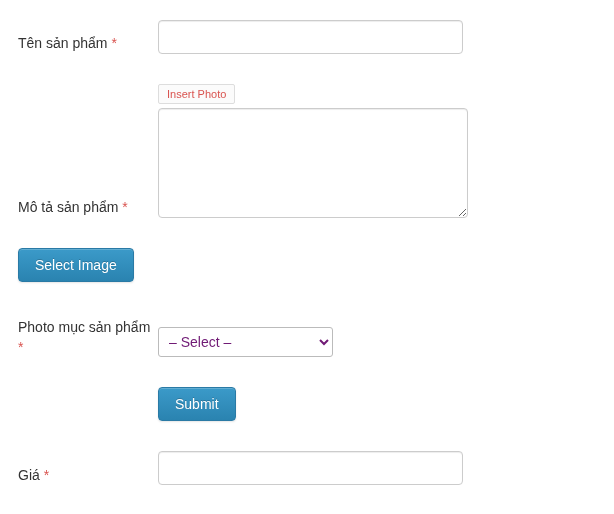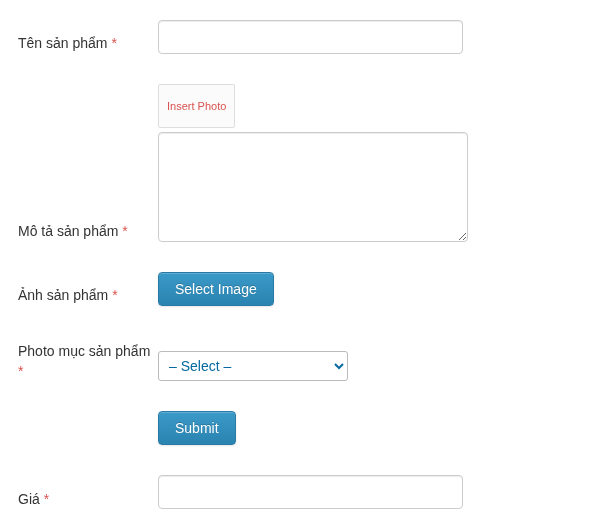--- a/index.html
+++ b/index.html
@@ -36,21 +36,21 @@
   border: 1px solid #ccc;
   border-radius: 4px;
   box-shadow: inset 0 1px 1px rgba(0,0,0,0.075);
 }
 .insert-photo-btn {
   display: inline-block;
   font-size: 11px;
   color: #d9534f;
   background: #fbfbfb;
   border: 1px solid #ddd;
-  padding: 15px 8px;
+  padding: 3px 8px;
   border-radius: 2px;
   cursor: pointer;
   margin-bottom: 4px;
 }
 .textarea {
   width: 310px;
   height: 110px;
   padding: 6px 12px;
   font-size: 14px;
   color: #555;
@@ -67,25 +67,25 @@
   font-size: 14px;
   color: #fff;
   background: linear-gradient(to bottom, #3b9ac9, #2a83b0);
   border: 1px solid #2a7aa5;
   border-radius: 4px;
   cursor: pointer;
   text-shadow: 0 -1px 0 rgba(0,0,0,0.2);
   box-shadow: inset 0 1px 0 rgba(255,255,255,0.2), 0 1px 2px rgba(0,0,0,0.1);
 }
 .select {
-  width: 190px;
+  width: 175px;
   height: 30px;
   padding: 4px 6px;
   font-size: 14px;
-  color: #0369a1;
+  color: #701a75;
   background: #fff;
   border: 1px solid #bbb;
   border-radius: 3px;
 }
 </style>
 </head>
 <body>
 
 <form>
 
@@ -104,24 +104,20 @@
       <span>Mô tả sản phẩm</span>
       <span class="required">*</span>
     </label>
     <div class="form-control-wrap">
       <button type="button" class="insert-photo-btn">Insert Photo</button>
       <textarea class="textarea" style=""></textarea>
     </div>
   </div>
 
   <div class="form-row">
-    <label class="form-label">
-      <span>Ảnh sản phẩm</span>
-      <span class="required">*</span>
-    </label>
     <div class="form-control-wrap">
       <button type="button" class="btn-primary">Select Image</button>
     </div>
   </div>
 
   <div class="form-row">
     <label class="form-label">
       <span>Photo mục sản phẩm</span>
       <span class="required">*</span>
     </label>

